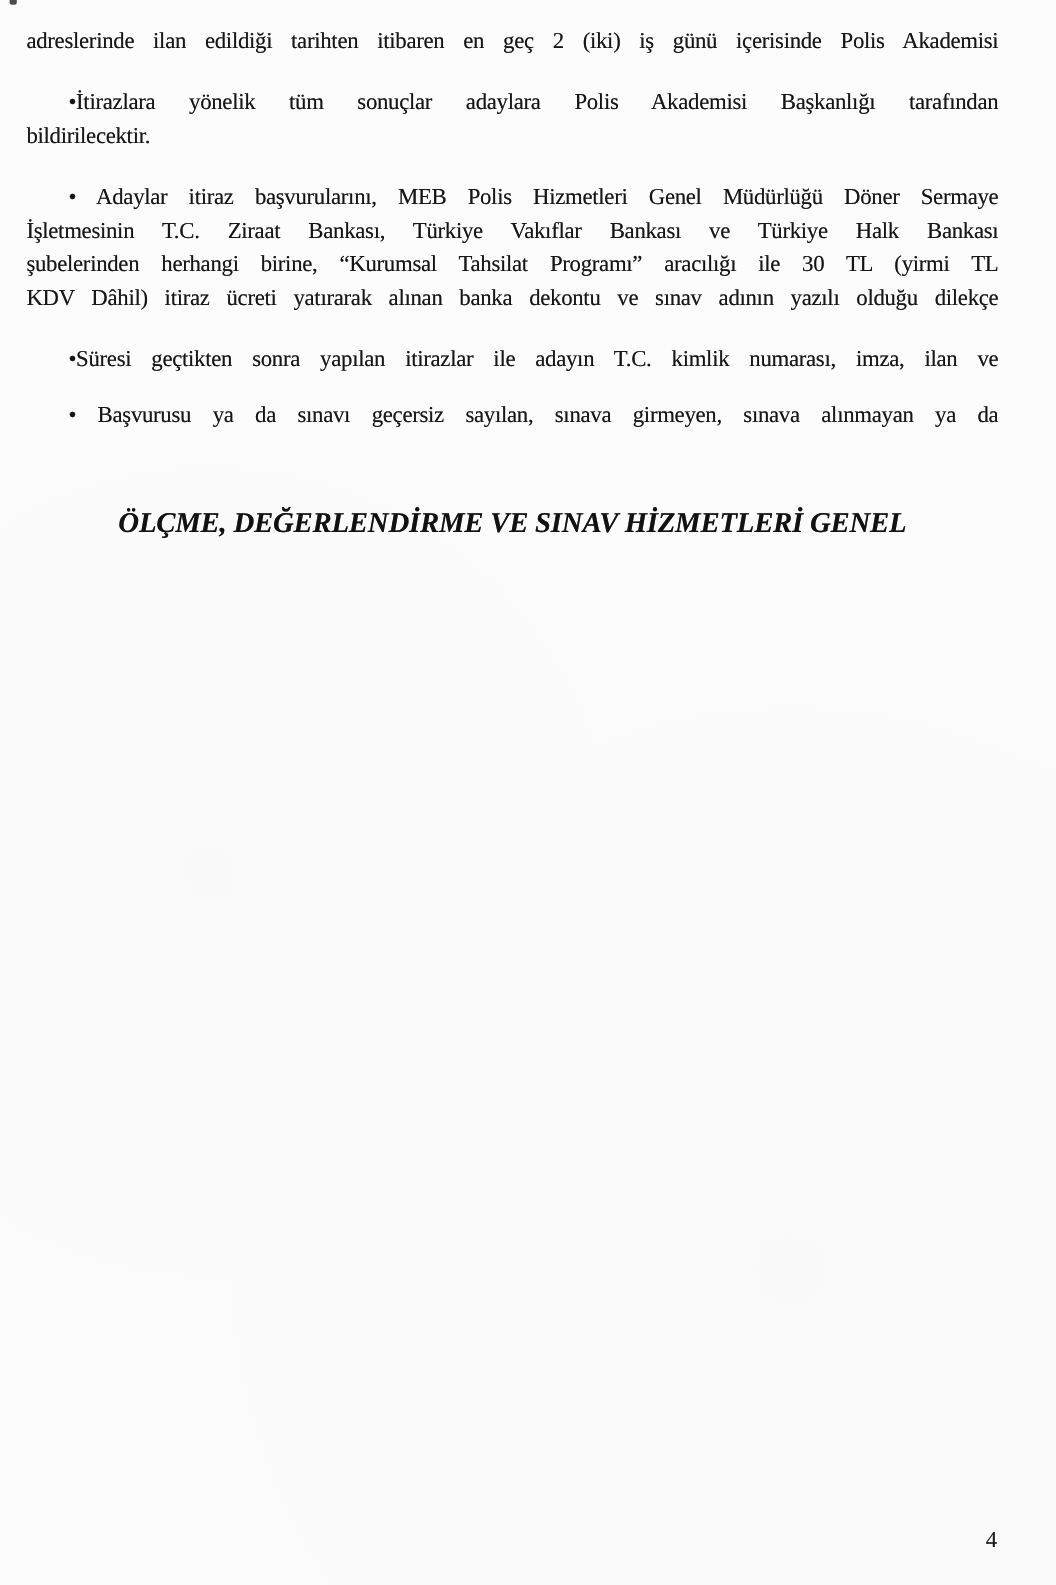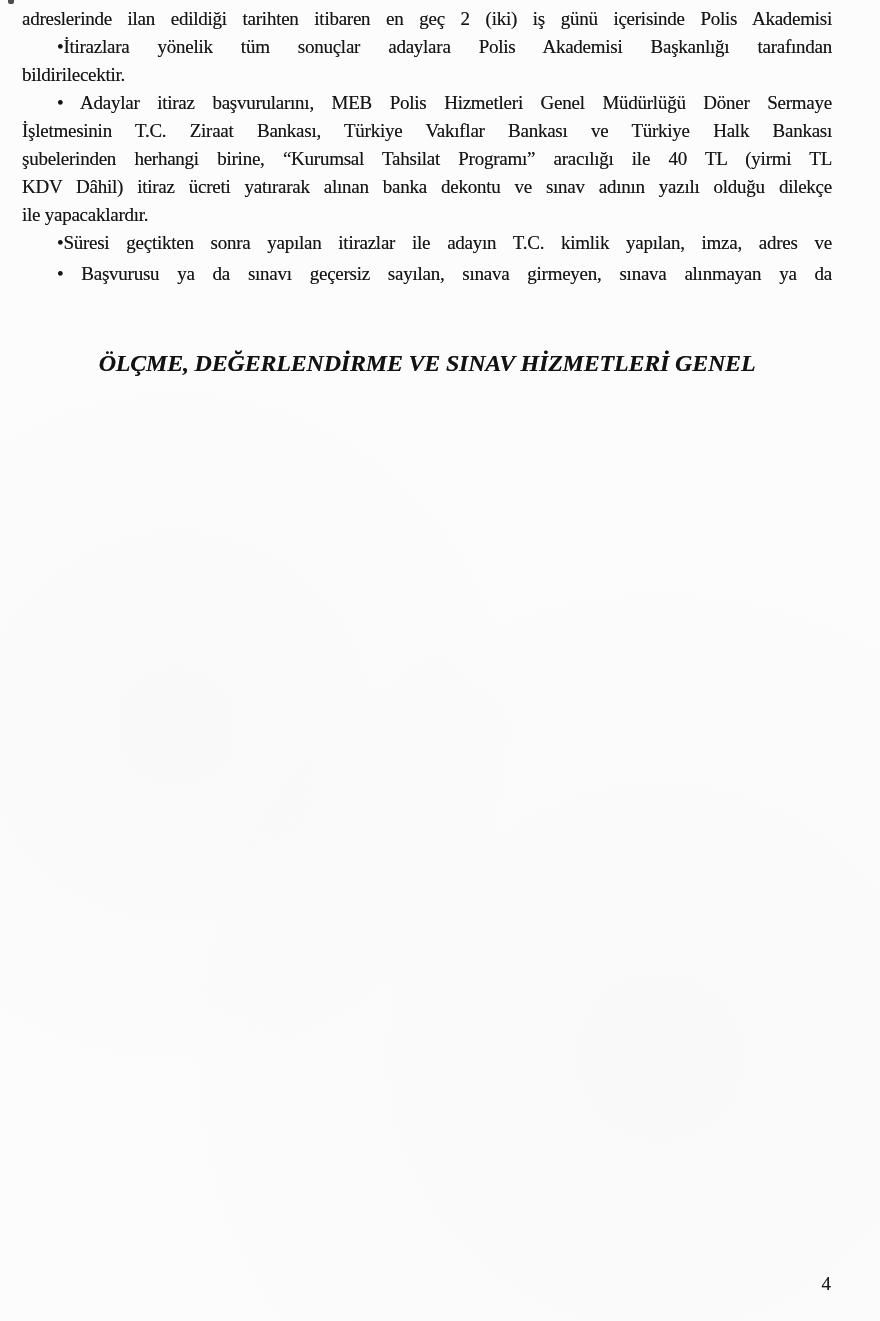--- a/index.html
+++ b/index.html
@@ -31,29 +31,30 @@
     height: 4px;
     background: #2e2e2e;
     border-radius: 0 0 2px 2px;
     opacity: 0.85;
   }
   .page-text {
     position: absolute;
     left: 22px;
     top: 0;
     width: 810px;
-    padding-top: 5px;
+    padding-top: 21px;
   }
   .para {
     margin: 0;
   }
   .para + .para {
+    margin-top: 23px;
   }
   .para.tight {
-    margin-top: 3px;
+    margin-top: 19px;
   }
   .line {
     height: 28px;
     line-height: 28px;
     font-size: 19px;
     letter-spacing: -0.25px;
     overflow: hidden;
     white-space: normal;
     text-shadow: 0 0 0.5px rgba(25,25,25,0.6);
   }
@@ -101,27 +102,26 @@
   </div>
 
   <div class="para">
     <div class="line just indent">•İtirazlara yönelik tüm sonuçlar adaylara Polis Akademisi Başkanlığı tarafından</div>
     <div class="line">bildirilecektir.</div>
   </div>
 
   <div class="para">
     <div class="line just indent">• Adaylar itiraz başvurularını, MEB Polis Hizmetleri Genel Müdürlüğü Döner Sermaye</div>
     <div class="line just">İşletmesinin T.C. Ziraat Bankası, Türkiye Vakıflar Bankası ve Türkiye Halk Bankası</div>
-    <div class="line just">şubelerinden herhangi birine, “Kurumsal Tahsilat Programı” aracılığı ile 40 TL (yirmi TL</div>
+    <div class="line just">şubelerinden herhangi birine, “Kurumsal Tahsilat Programı” aracılığı ile 30 TL (yirmi TL</div>
     <div class="line just">KDV Dâhil) itiraz ücreti yatırarak alınan banka dekontu ve sınav adının yazılı olduğu dilekçe</div>
-    <div class="line">ile yapacaklardır.</div>
   </div>
 
   <div class="para">
-    <div class="line just indent">•Süresi geçtikten sonra yapılan itirazlar ile adayın T.C. kimlik yapılan, imza, adres ve</div>
+    <div class="line just indent">•Süresi geçtikten sonra yapılan itirazlar ile adayın T.C. kimlik numarası, imza, ilan ve</div>
   </div>
 
   <div class="para tight">
     <div class="line just indent">• Başvurusu ya da sınavı geçersiz sayılan, sınava girmeyen, sınava alınmayan ya da</div>
   </div>
 
   <div class="heading">ÖLÇME, DEĞERLENDİRME VE SINAV HİZMETLERİ GENEL MÜDÜRLÜĞÜ</div>
 
 </div>
 

